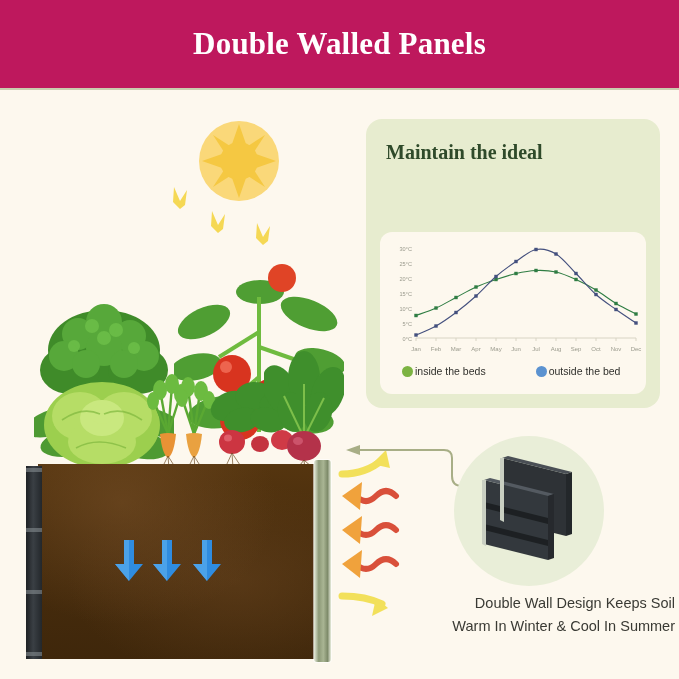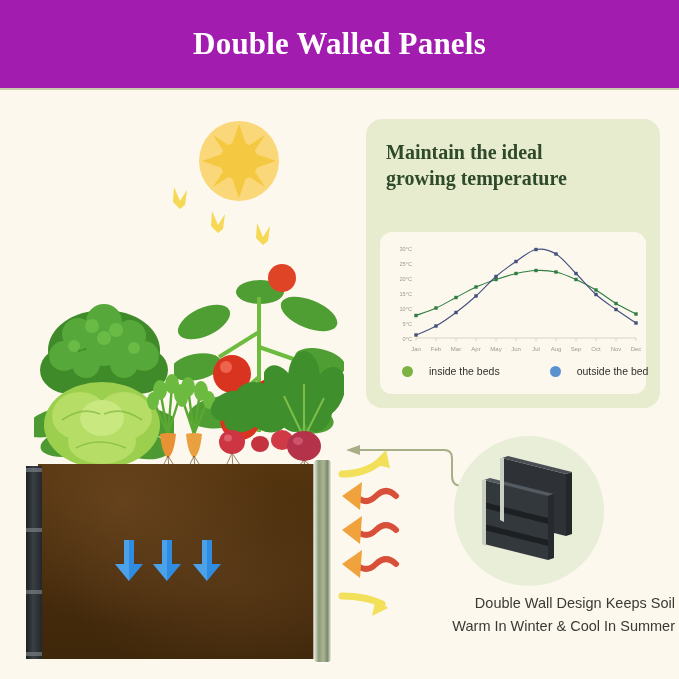--- a/index.html
+++ b/index.html
@@ -6,21 +6,21 @@
   body{
     width:679px;height:679px;
     background:#fdf8ee;
     font-family:"Liberation Sans", sans-serif;
     overflow:hidden;
     position:relative;
   }
   
   #header-banner{
     position:absolute;left:0;top:0;width:679px;height:88px;
-    background:#a21caf;
+    background:#be185d;
     display:flex;align-items:center;justify-content:center;
   }
   #header-title{
     color:#ffffff;
     font-family:"Liberation Serif", serif;
     font-weight:bold;
     font-size:31px;
     letter-spacing:.2px;
     text-align:center;
     white-space:nowrap;
@@ -79,21 +79,21 @@
   }
   #chart-plot-card{
     position:absolute;left:14px;top:113px;width:266px;height:162px;
     background:#fdf8ee;border-radius:12px;
   }
   #chart-svg{position:absolute;left:0;top:2px;}
   #chart-legend{
     position:absolute;left:14px;top:128px;width:250px;height:22px;
     display:flex;align-items:center;
   }
-  .legend-entry{display:flex;align-items:center;gap:16px;}
+  .legend-entry{display:flex;align-items:center;gap:2px;}
   #legend-inside{margin-left:8px;}
   #legend-outside{margin-left:50px;}
   .legend-dot{width:11px;height:11px;border-radius:50%;display:inline-block;}
   .legend-label{font-size:10.5px;color:#30302c;white-space:nowrap;}
 
   
   #panel-circle{
     position:absolute;left:454px;top:436px;width:150px;height:150px;
     border-radius:50%;background:#e9eed8;
   }
@@ -350,21 +350,20 @@
 </svg>
 
 <svg id="connector" viewBox="0 0 150 50">
   <path d="M146 44 L118 44 Q108 44 108 34 L108 16 Q108 8 100 8 L14 8" stroke="#a8ae86" stroke-width="2" fill="none"></path>
   <polygon points="2,8 16,3 16,13" fill="#a8ae86"></polygon>
 </svg>
 
 <div id="chart-card">
   <div id="chart-heading">
     <div>Maintain the ideal</div>
-    <div>growing temperature</div>
   </div>
 
   <div id="chart-plot-card">
     <svg id="chart-svg" width="266" height="126" viewBox="0 0 266 126">
         <text x="32" y="107" text-anchor="end" font-size="5.6" fill="#9a9a8d" font-family="&quot;Liberation Sans&quot;, sans-serif">0°C</text>
         <text x="32" y="92" text-anchor="end" font-size="5.6" fill="#9a9a8d" font-family="&quot;Liberation Sans&quot;, sans-serif">5°C</text>
         <text x="32" y="77" text-anchor="end" font-size="5.6" fill="#9a9a8d" font-family="&quot;Liberation Sans&quot;, sans-serif">10°C</text>
         <text x="32" y="62" text-anchor="end" font-size="5.6" fill="#9a9a8d" font-family="&quot;Liberation Sans&quot;, sans-serif">15°C</text>
         <text x="32" y="47" text-anchor="end" font-size="5.6" fill="#9a9a8d" font-family="&quot;Liberation Sans&quot;, sans-serif">20°C</text>
         <text x="32" y="32" text-anchor="end" font-size="5.6" fill="#9a9a8d" font-family="&quot;Liberation Sans&quot;, sans-serif">25°C</text>

